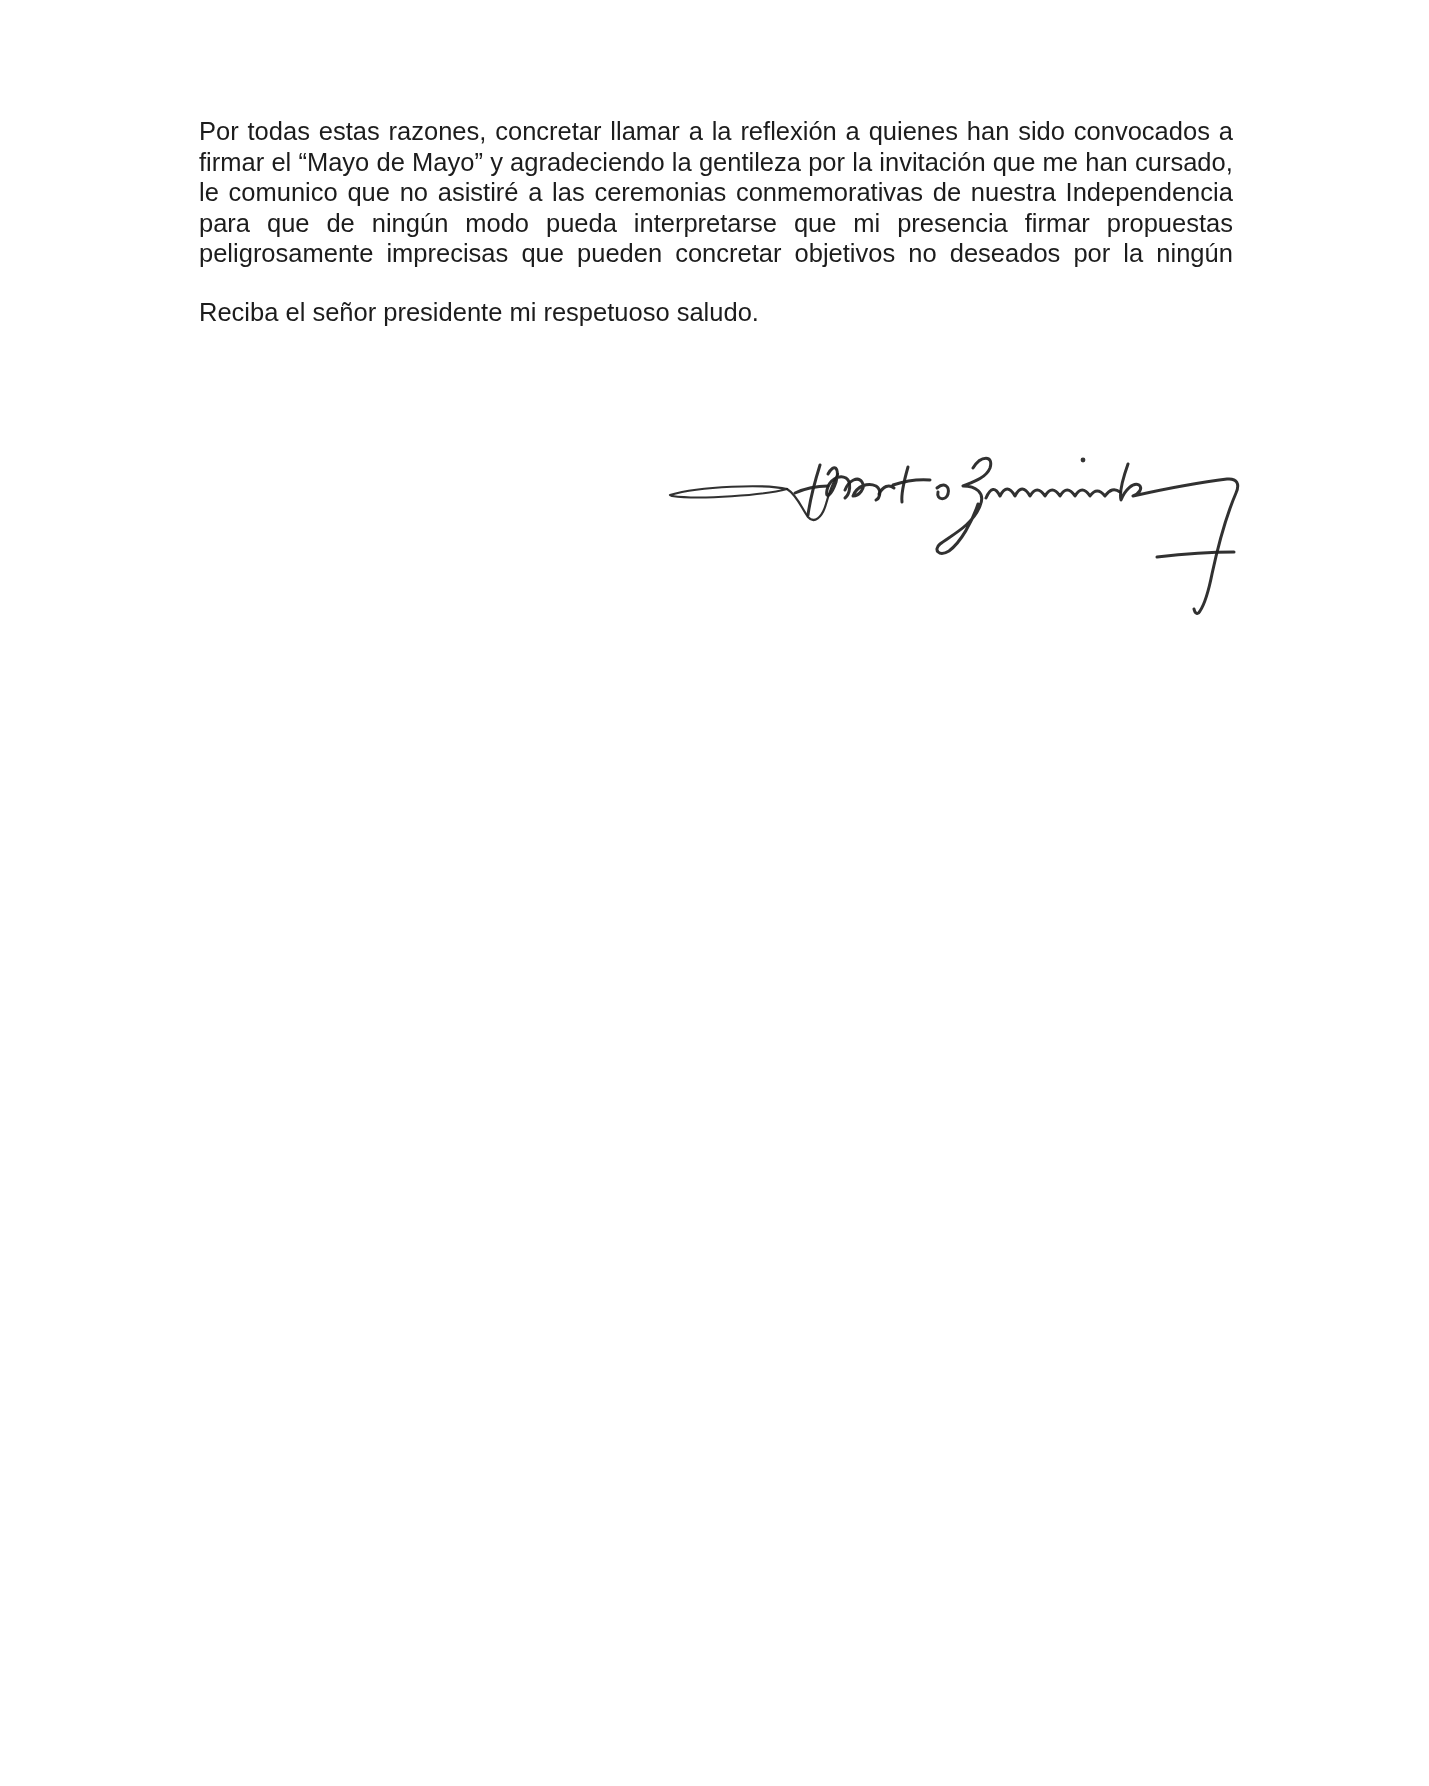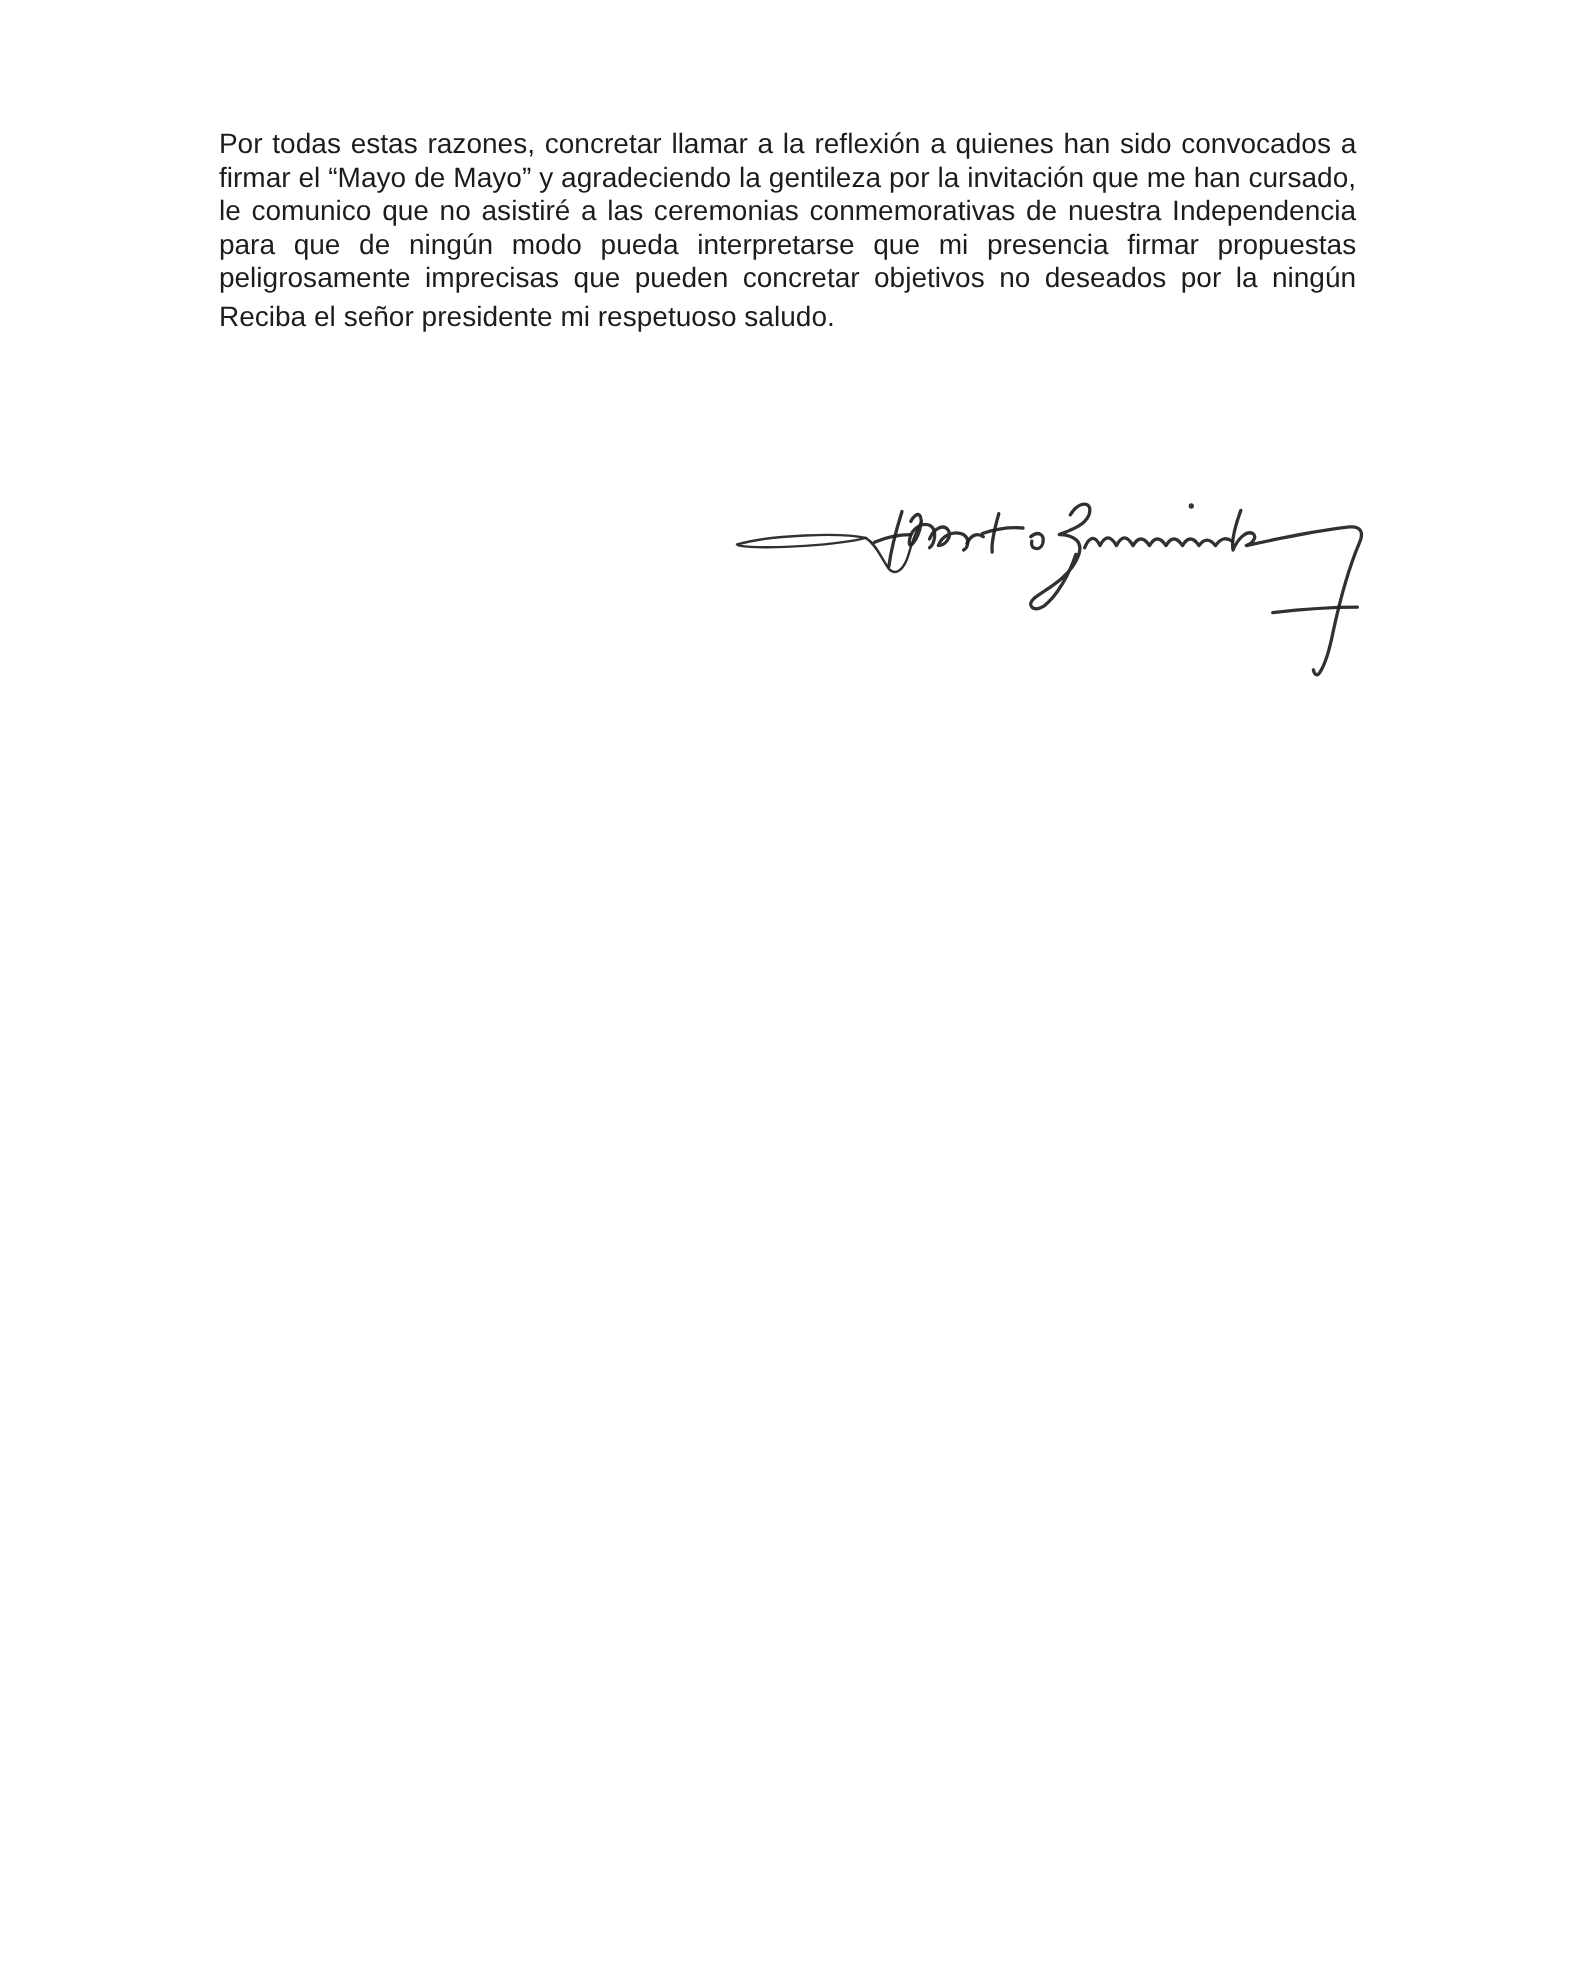--- a/index.html
+++ b/index.html
@@ -32,21 +32,21 @@
     align-items: baseline;
     height: 30.5px;
     white-space: pre;
   }
   .jline span { display: inline-block; }
   .plainline {
     height: 30.5px;
     white-space: pre;
   }
   .para-salute {
-    margin-top: 4px;
+    margin-top: 28px;
   }
   .closing-line {
     margin-top: 11px;
     margin-left: 228px;
   }
   .signature-svg {
     position: absolute;
     left: 655px;
     top: 438px;
     width: 600px;

